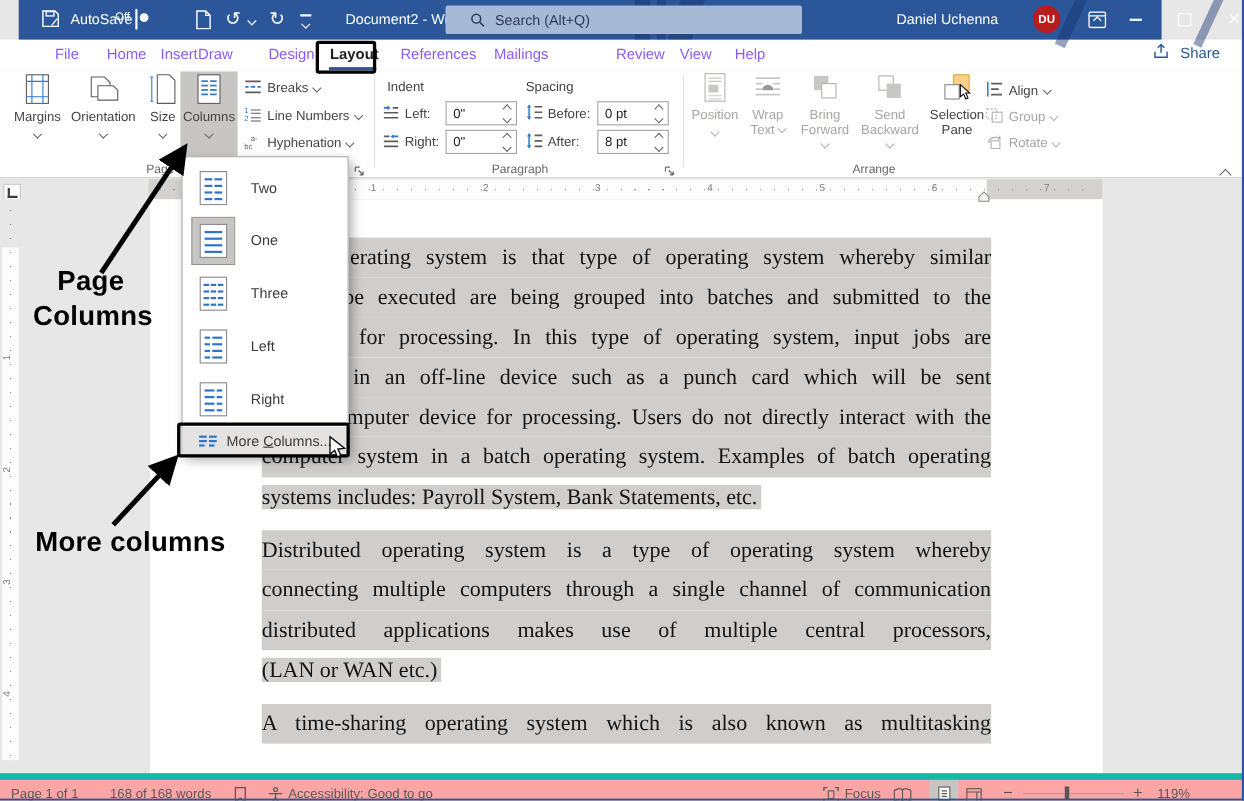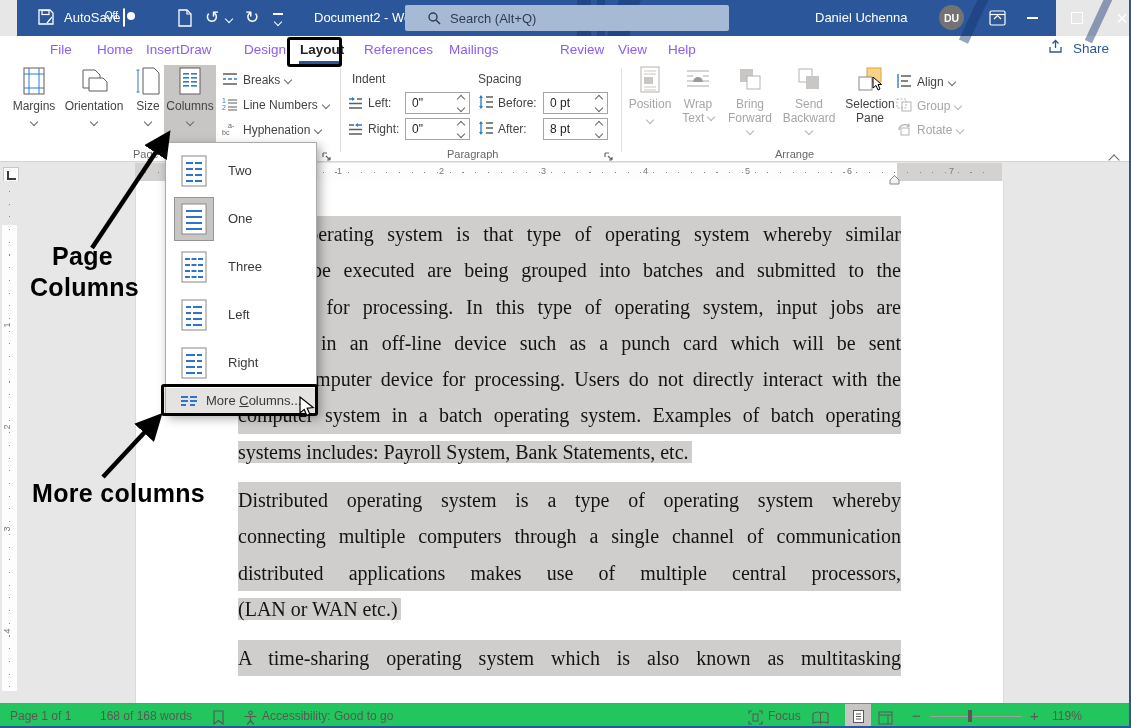--- a/index.html
+++ b/index.html
@@ -8,21 +8,21 @@
   .abs{position:absolute;}
   
   .titlebar{left:17px;top:0;width:1039px;height:36px;background:#2b579a;color:#fff;z-index:5;}
   .tb-deco{background:rgba(20,50,110,.45);}
   .tb-txt{font-size:13px;color:#fff;white-space:nowrap;}
   .toggle{width:42px;height:16px;border:1px solid #fff;border-radius:9px;position:relative;}
   .toggle .knob{position:absolute;left:3px;top:3px;width:8px;height:8px;border-radius:50%;background:#fff;}
   .toggle .tlabel{position:absolute;right:6px;top:1px;font-size:10px;color:#fff;}
   .glyphbtn{color:#fff;font-size:17px;line-height:36px;text-align:center;width:22px;cursor:default;}
   .searchbox{background:#a6bad6;border-radius:2px;display:flex;align-items:center;color:#2f3b52;font-size:13px;}
-  .avatar{width:25px;height:25px;border-radius:50%;background:#737373;color:#fff;font-size:10.5px;
+  .avatar{width:25px;height:25px;border-radius:50%;background:#b91c1c;color:#fff;font-size:10.5px;
           display:flex;align-items:center;justify-content:center;font-weight:bold;}
   .winbtn{width:30px;height:36px;display:flex;align-items:center;justify-content:center;color:#fff;}
   
   .tabrow{left:0;top:36px;width:1131px;height:28px;background:#fff;z-index:4;}
   .rtab{position:absolute;top:0;height:28px;line-height:28px;font-size:13.5px;color:#8b5cf6;padding:0 4px;}
   .rtab.active{color:#222;font-weight:bold;}
   .tabline{position:absolute;height:3px;background:#2b579a;}
   .sharebtn{position:absolute;display:flex;align-items:center;gap:10px;color:#2b579a;font-size:13.5px;}
   
   .ribbon{left:0;top:64px;width:1131px;height:97px;background:#fff;border-bottom:1px solid #d6d4d2;z-index:3;}
@@ -63,21 +63,21 @@
   .mi{position:relative;height:48px;}
   .mi .ib{position:absolute;left:8px;top:2px;width:40px;height:44px;display:flex;align-items:center;justify-content:center;}
   .mi.sel .ib{background:#c8c6c4;box-shadow:0 0 0 1px #979593 inset;}
   .mi .ml{position:absolute;left:62px;top:0;line-height:48px;font-size:13px;color:#3b3a39;}
   .mi-more{position:relative;height:25px;margin-top:1px;background:#e5e3e2;display:flex;align-items:center;
            font-size:13px;color:#3b3a39;}
   
   .ann{font-weight:bold;font-size:25px;color:#000;letter-spacing:.3px;z-index:21;line-height:31px;}
   .annbox{border:3px solid #000;border-radius:3px;z-index:21;background:transparent;}
   
-  .statusbar{left:0;top:703px;width:1131px;height:25px;background:#22c55e;border-top:1px solid #14b8a6;
+  .statusbar{left:0;top:703px;width:1131px;height:25px;background:#fca5a5;border-top:6px solid #14b8a6;
              z-index:5;font-size:12px;color:#5a5856;box-sizing:border-box;}
   .sb-item{position:absolute;top:0;height:24px;line-height:24px;}
   .winframe{z-index:40;background:#2b579a;}
 </style>
 </head>
 <body>
 
 <div class="app">
 
   <div class="abs titlebar">

